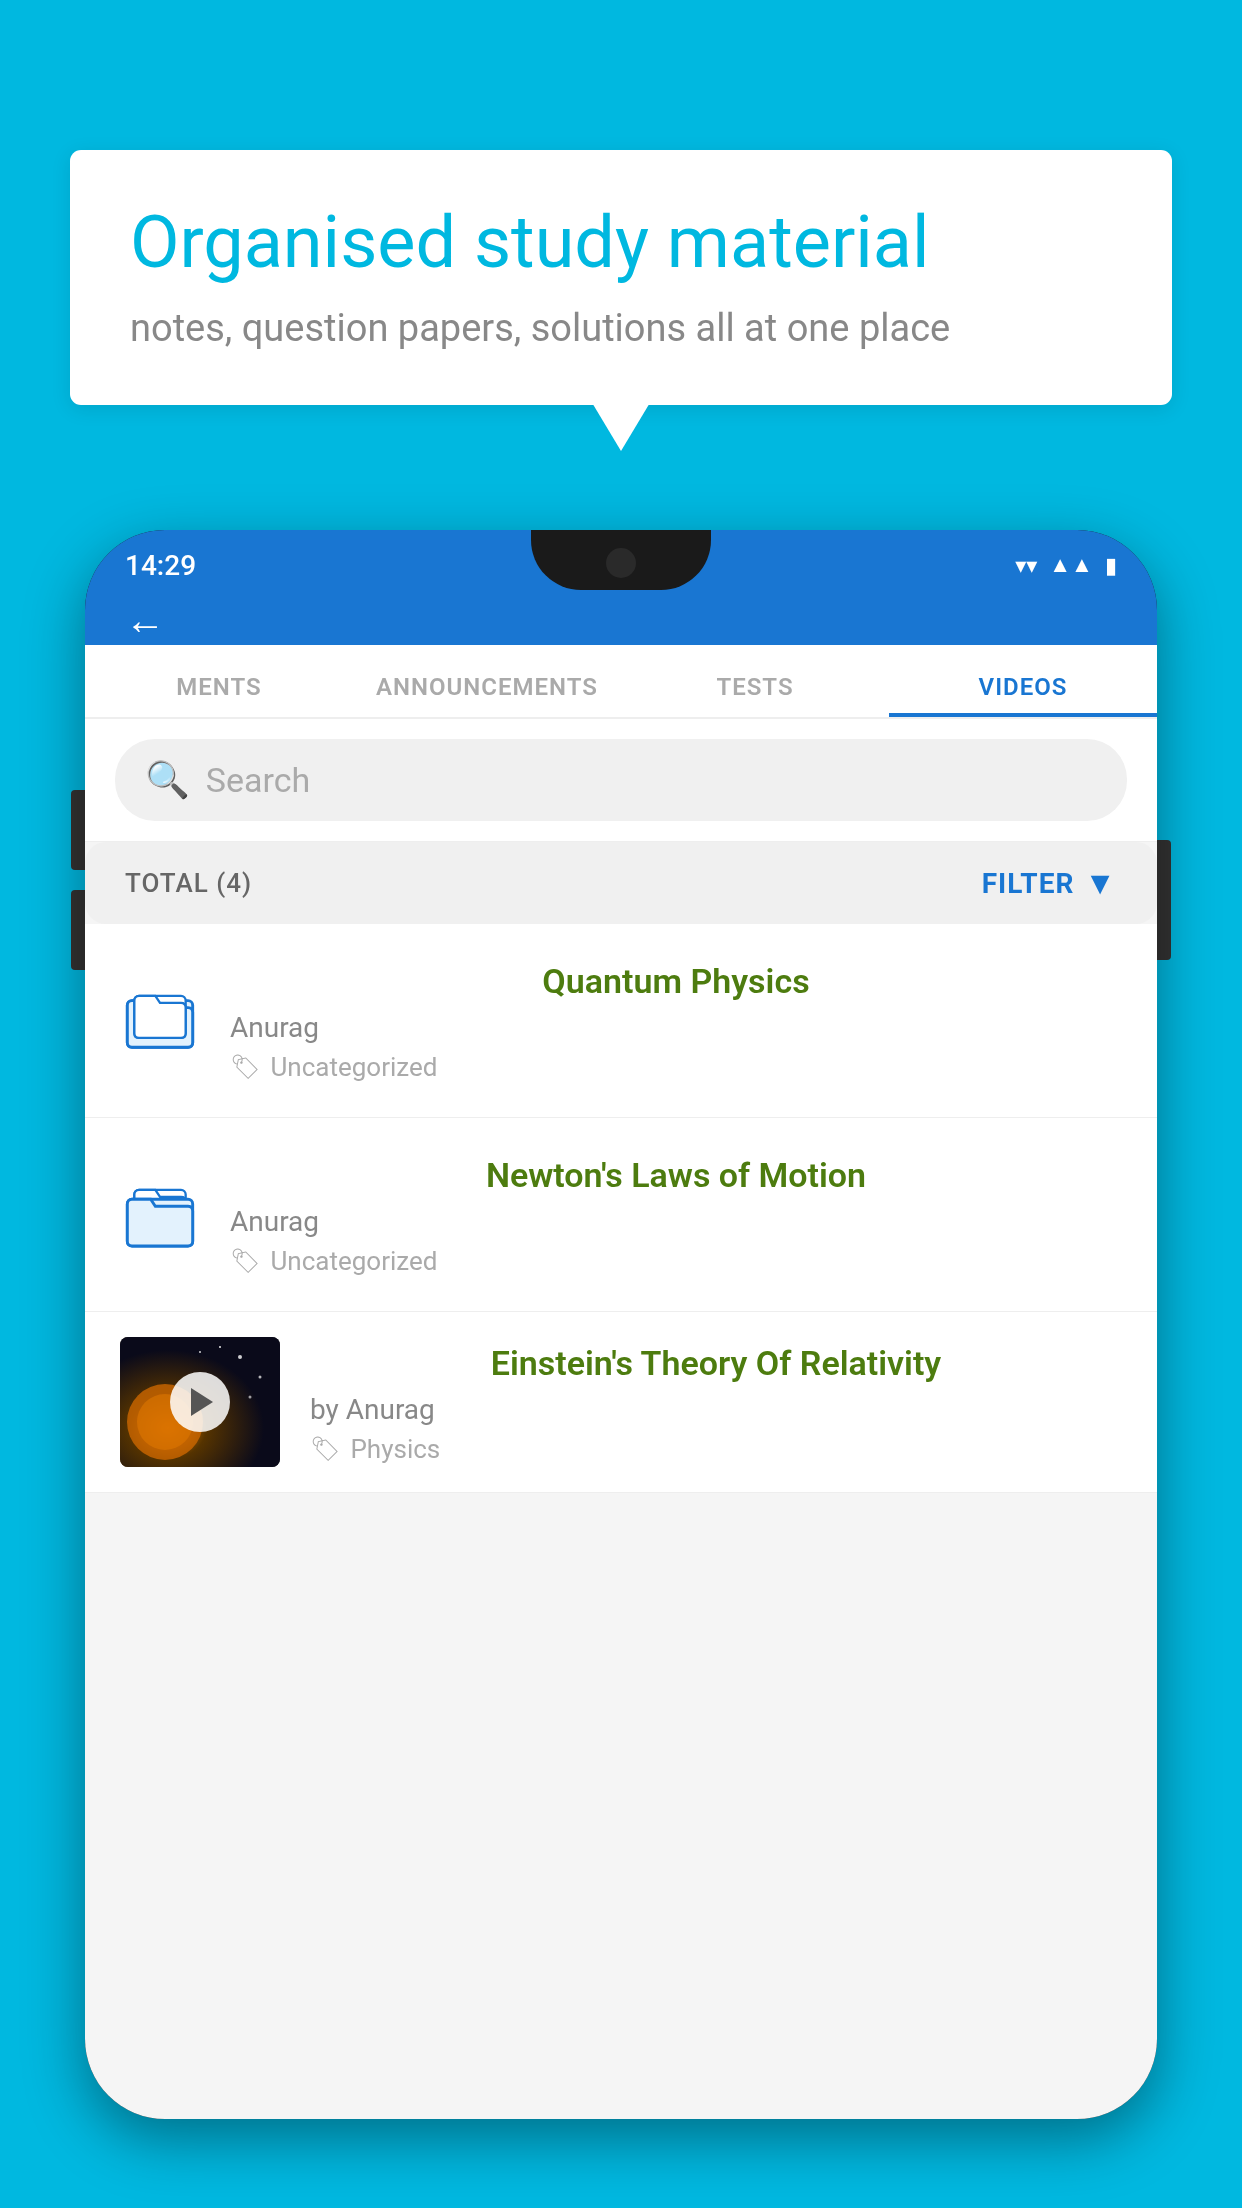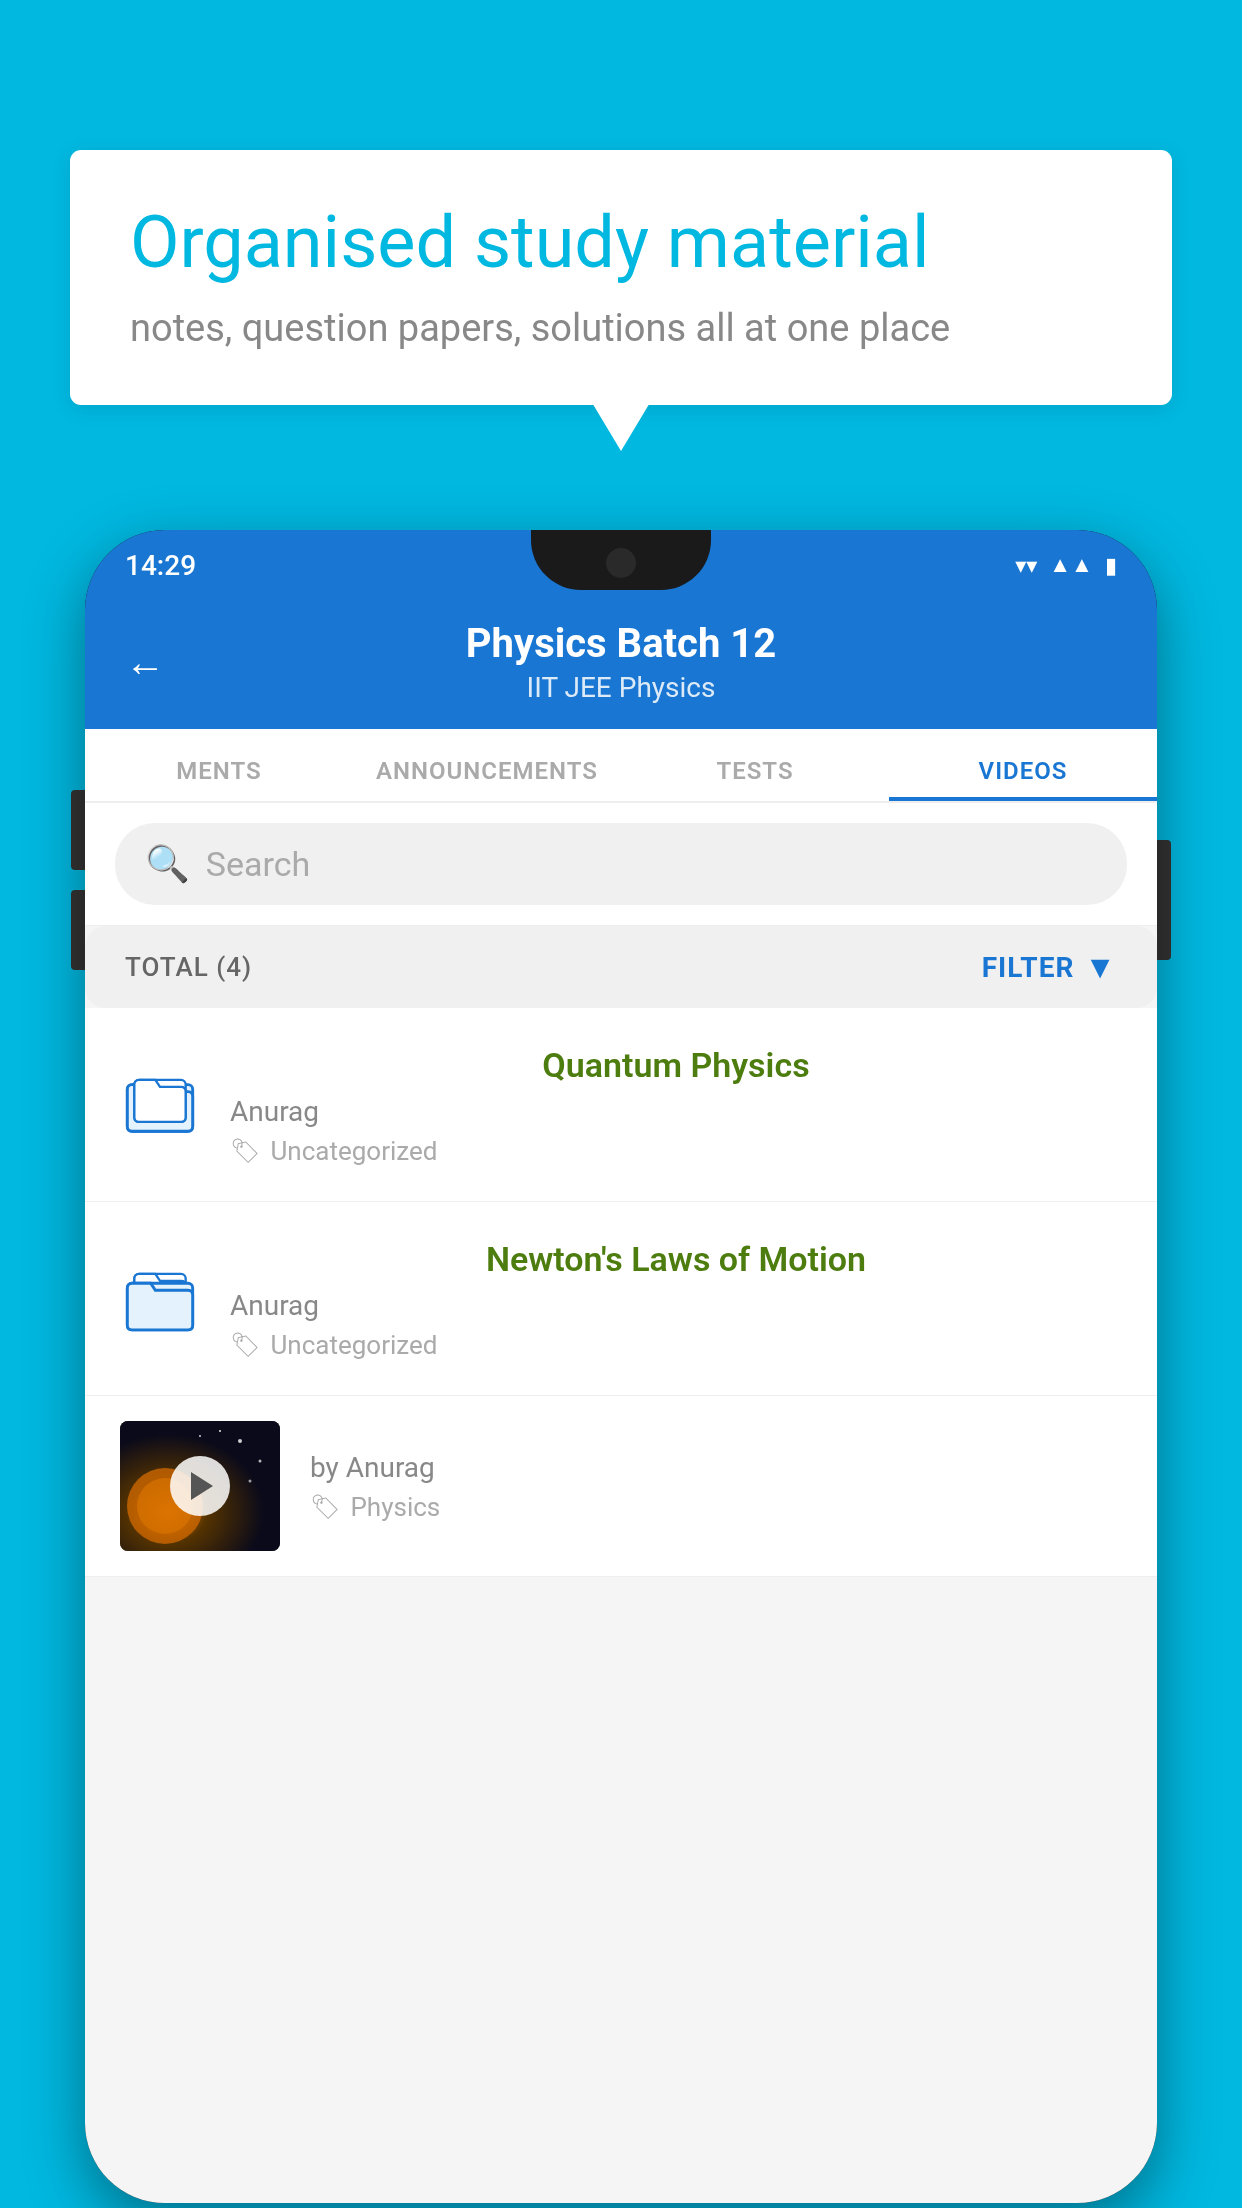--- a/index.html
+++ b/index.html
@@ -400,24 +400,20 @@
         <span class="status-time">14:29</span>
         <div class="status-icons">
           <span style="color:white;font-size:22px;">▾▾</span>
           <span style="color:white;font-size:22px;">▲▲</span>
           <span style="color:white;font-size:22px;">▮</span>
         </div>
       </div>
 
       <div class="app-bar">
         <span class="back-arrow">←</span>
-        <div class="app-bar-title">
-          <div class="app-bar-main-title">Physics Batch 12</div>
-          <div class="app-bar-subtitle">IIT JEE   Physics</div>
-        </div>
       </div>
 
       <div class="tabs">
         <div class="tab">MENTS</div>
         <div class="tab">ANNOUNCEMENTS</div>
         <div class="tab">TESTS</div>
         <div class="tab active">VIDEOS</div>
       </div>
 
       <div class="screen-content">
@@ -499,20 +495,21 @@
                   <circle cx="100" cy="10" r="1" fill="white" opacity="0.9"></circle>
                   <circle cx="130" cy="60" r="1.5" fill="white" opacity="0.6"></circle>
                   <circle cx="80" cy="15" r="1" fill="white" opacity="0.8"></circle>
                 </svg>
                 <div class="play-btn" style="position:relative;z-index:3;">
                   <div class="play-triangle"></div>
                 </div>
               </div>
             </div>
             <div class="video-info">
+              <div class="video-title">Einstein's Theory Of Relativity</div>
               <div class="video-author">by Anurag</div>
               <div class="video-tag">
                 <span class="tag-icon">🏷</span>
                 <span>Physics</span>
               </div>
             </div>
           </div>
 
         </div>
       </div>

